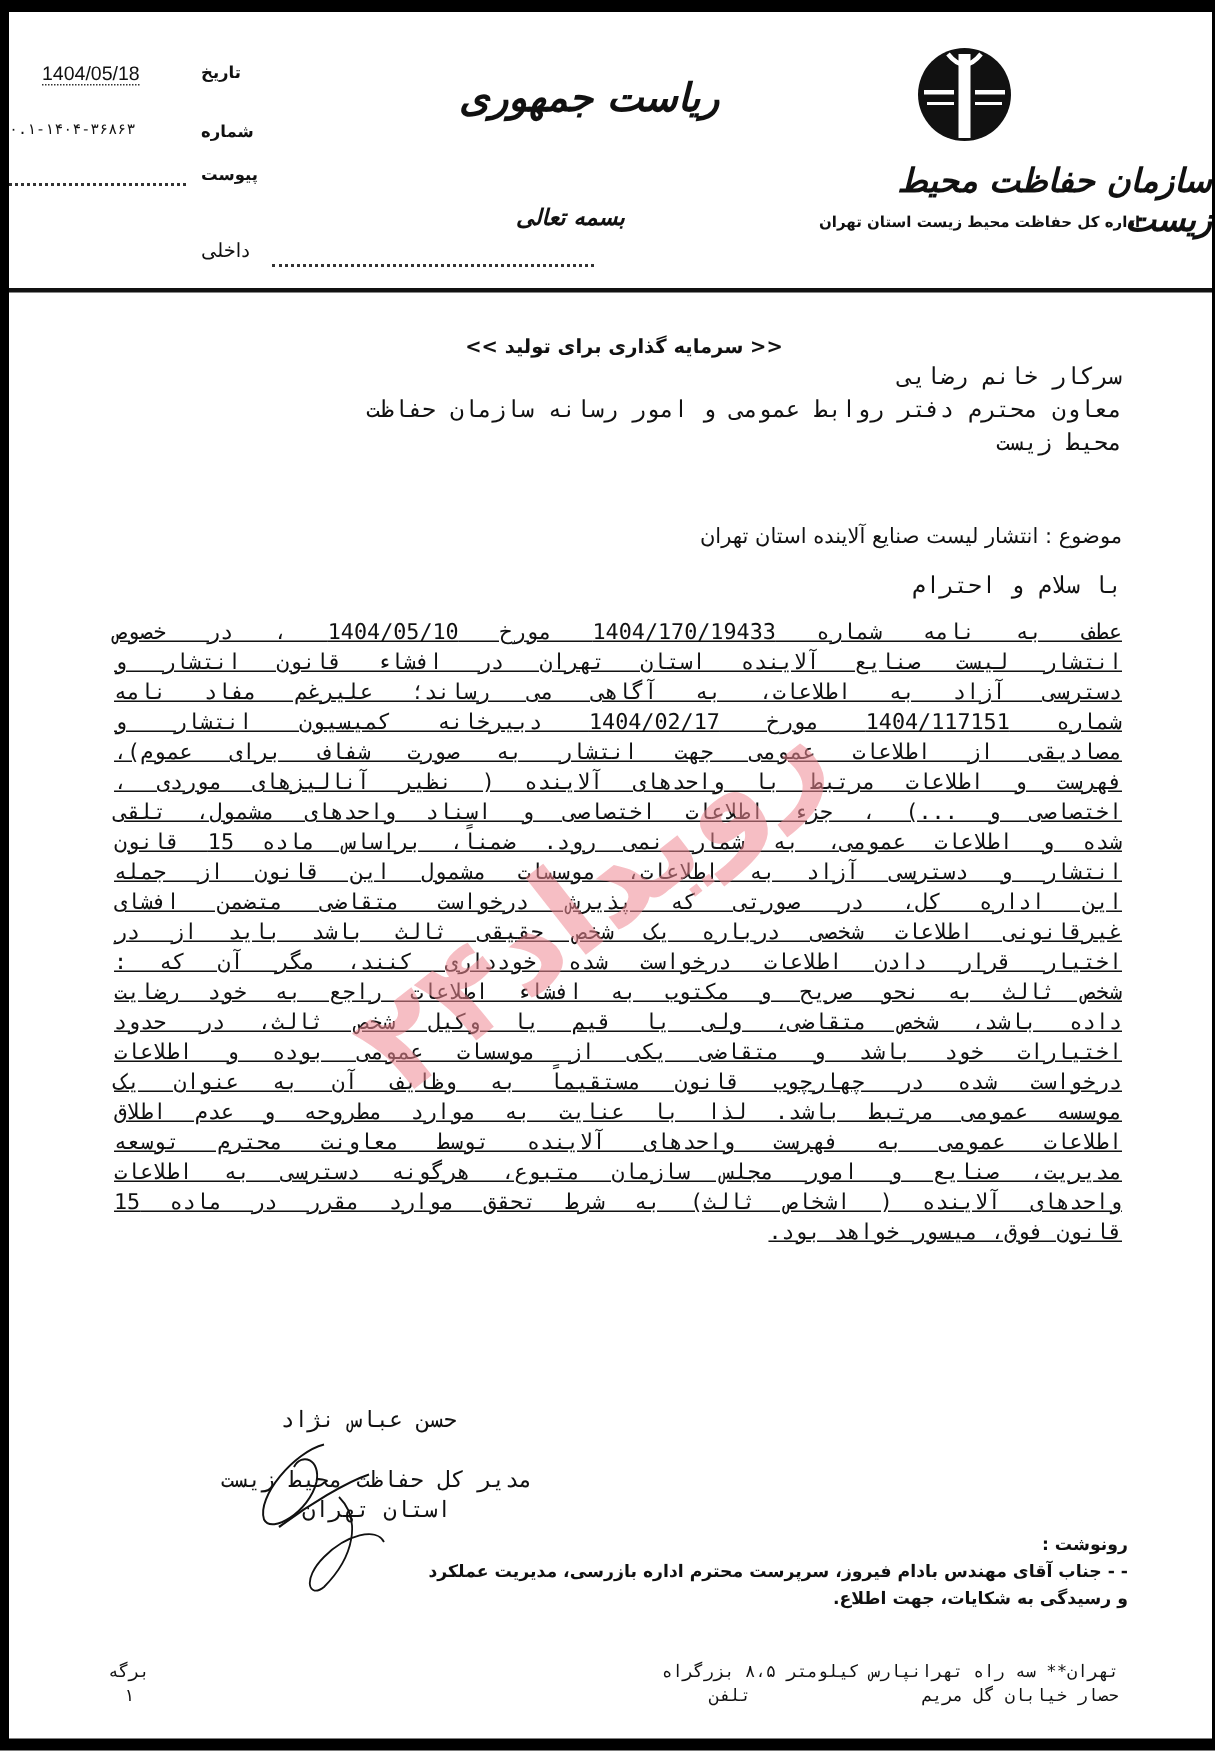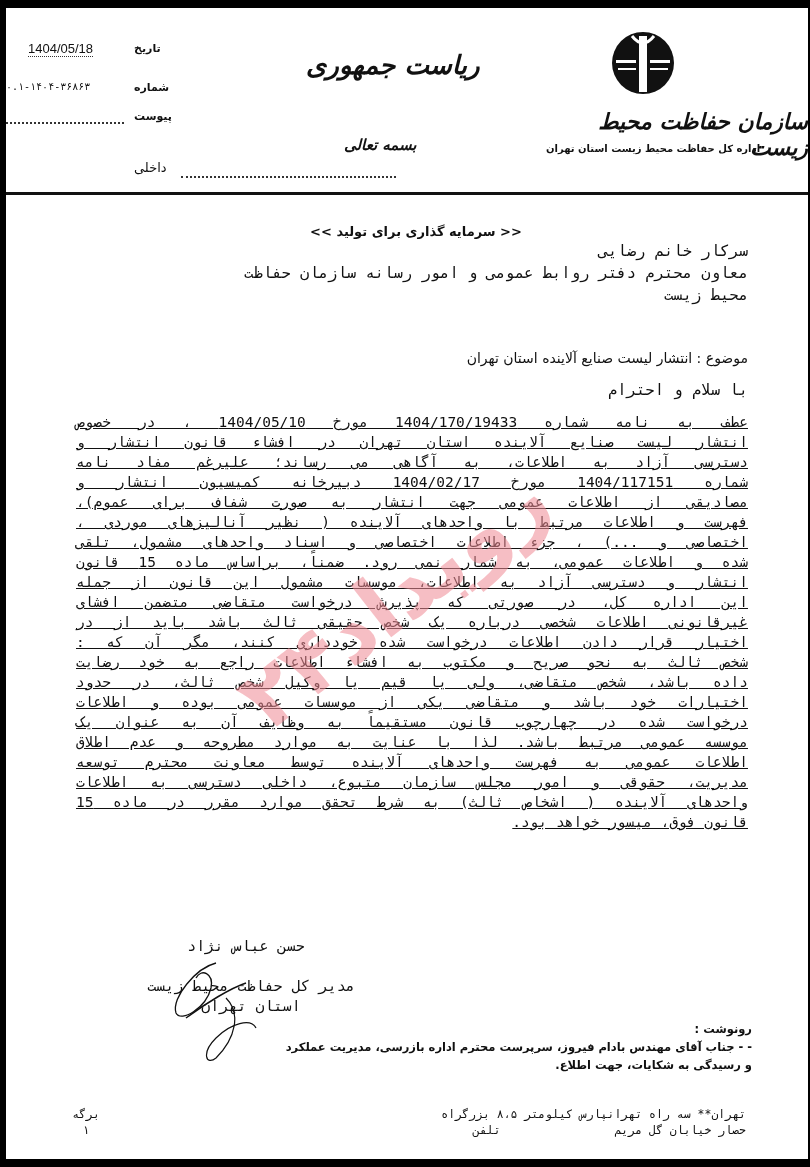--- a/index.html
+++ b/index.html
@@ -96,21 +96,21 @@
     <div>انتشار و دسترسی آزاد به اطلاعات، موسسات مشمول این قانون از جمله</div>
     <div>این اداره کل، در صورتی که پذیرش درخواست متقاضی متضمن افشای</div>
     <div>غیرقانونی اطلاعات شخصی درباره یک شخص حقیقی ثالث باشد باید از در</div>
     <div>اختیار قرار دادن اطلاعات درخواست شده خودداری کنند، مگر آن که :</div>
     <div>شخص ثالث به نحو صریح و مکتوب به افشاء اطلاعات راجع به خود رضایت</div>
     <div>داده باشد، شخص متقاضی، ولی یا قیم یا وکیل شخص ثالث، در حدود</div>
     <div>اختیارات خود باشد و متقاضی یکی از موسسات عمومی بوده و اطلاعات</div>
     <div>درخواست شده در چهارچوب قانون مستقیماً به وظایف آن به عنوان یک</div>
     <div>موسسه عمومی مرتبط باشد. لذا با عنایت به موارد مطروحه و عدم اطلاق</div>
     <div>اطلاعات عمومی به فهرست واحدهای آلاینده توسط معاونت محترم توسعه</div>
-    <div>مدیریت، حقوقی و امور مجلس سازمان متبوع، داخلی دسترسی به اطلاعات</div>
+    <div>مدیریت، صنایع و امور مجلس سازمان متبوع، هرگونه دسترسی به اطلاعات</div>
     <div>واحدهای آلاینده ( اشخاص ثالث) به شرط تحقق موارد مقرر در ماده 15</div>
     <div class="last">قانون فوق، میسور خواهد بود.</div>
   </div>
 
   <div class="abs rtl body-text" style="left:140px; top:928px; width:200px; text-align:center; font-size:15px;">حسن عباس نژاد</div>
   <div class="abs rtl body-text" style="left:110px; top:968px; width:270px; text-align:center; font-size:15px;">مدیر کل حفاظت محیط زیست</div>
   <div class="abs rtl body-text" style="left:110px; top:988px; width:270px; text-align:center; font-size:15px;">استان تهران</div>
   <div class="abs" style="left:150px; top:950px;">
     <svg width="120" height="110" viewBox="0 0 120 110">
       <path d="M60 5 C40 10 15 40 20 55 C25 65 50 50 55 30 C58 15 45 10 40 20" stroke="#111" stroke-width="1.3" fill="none"></path>

